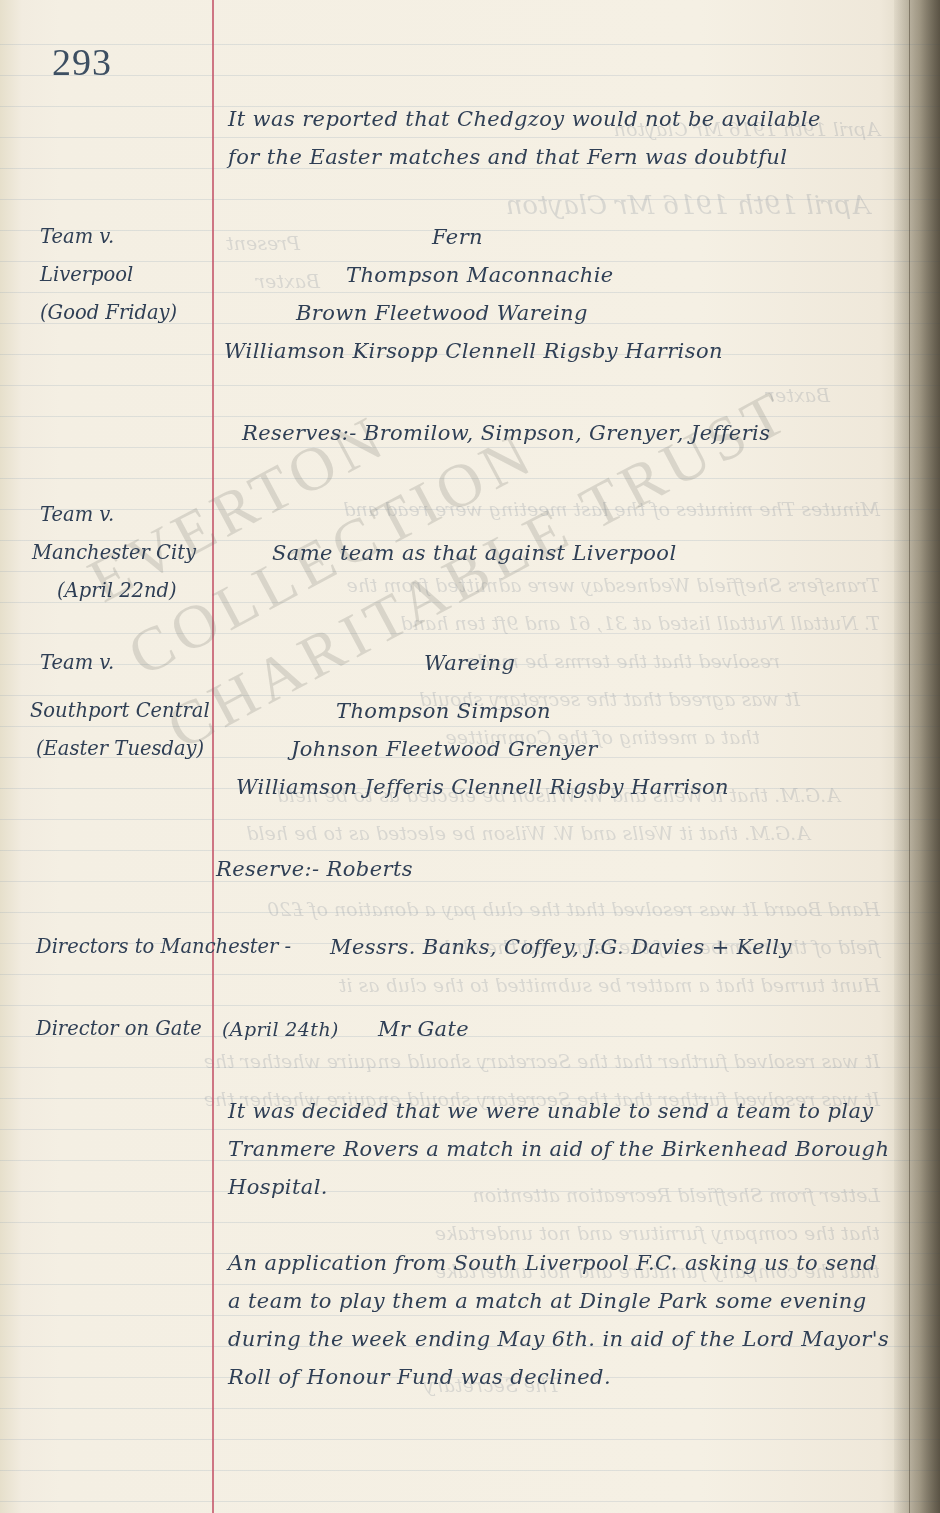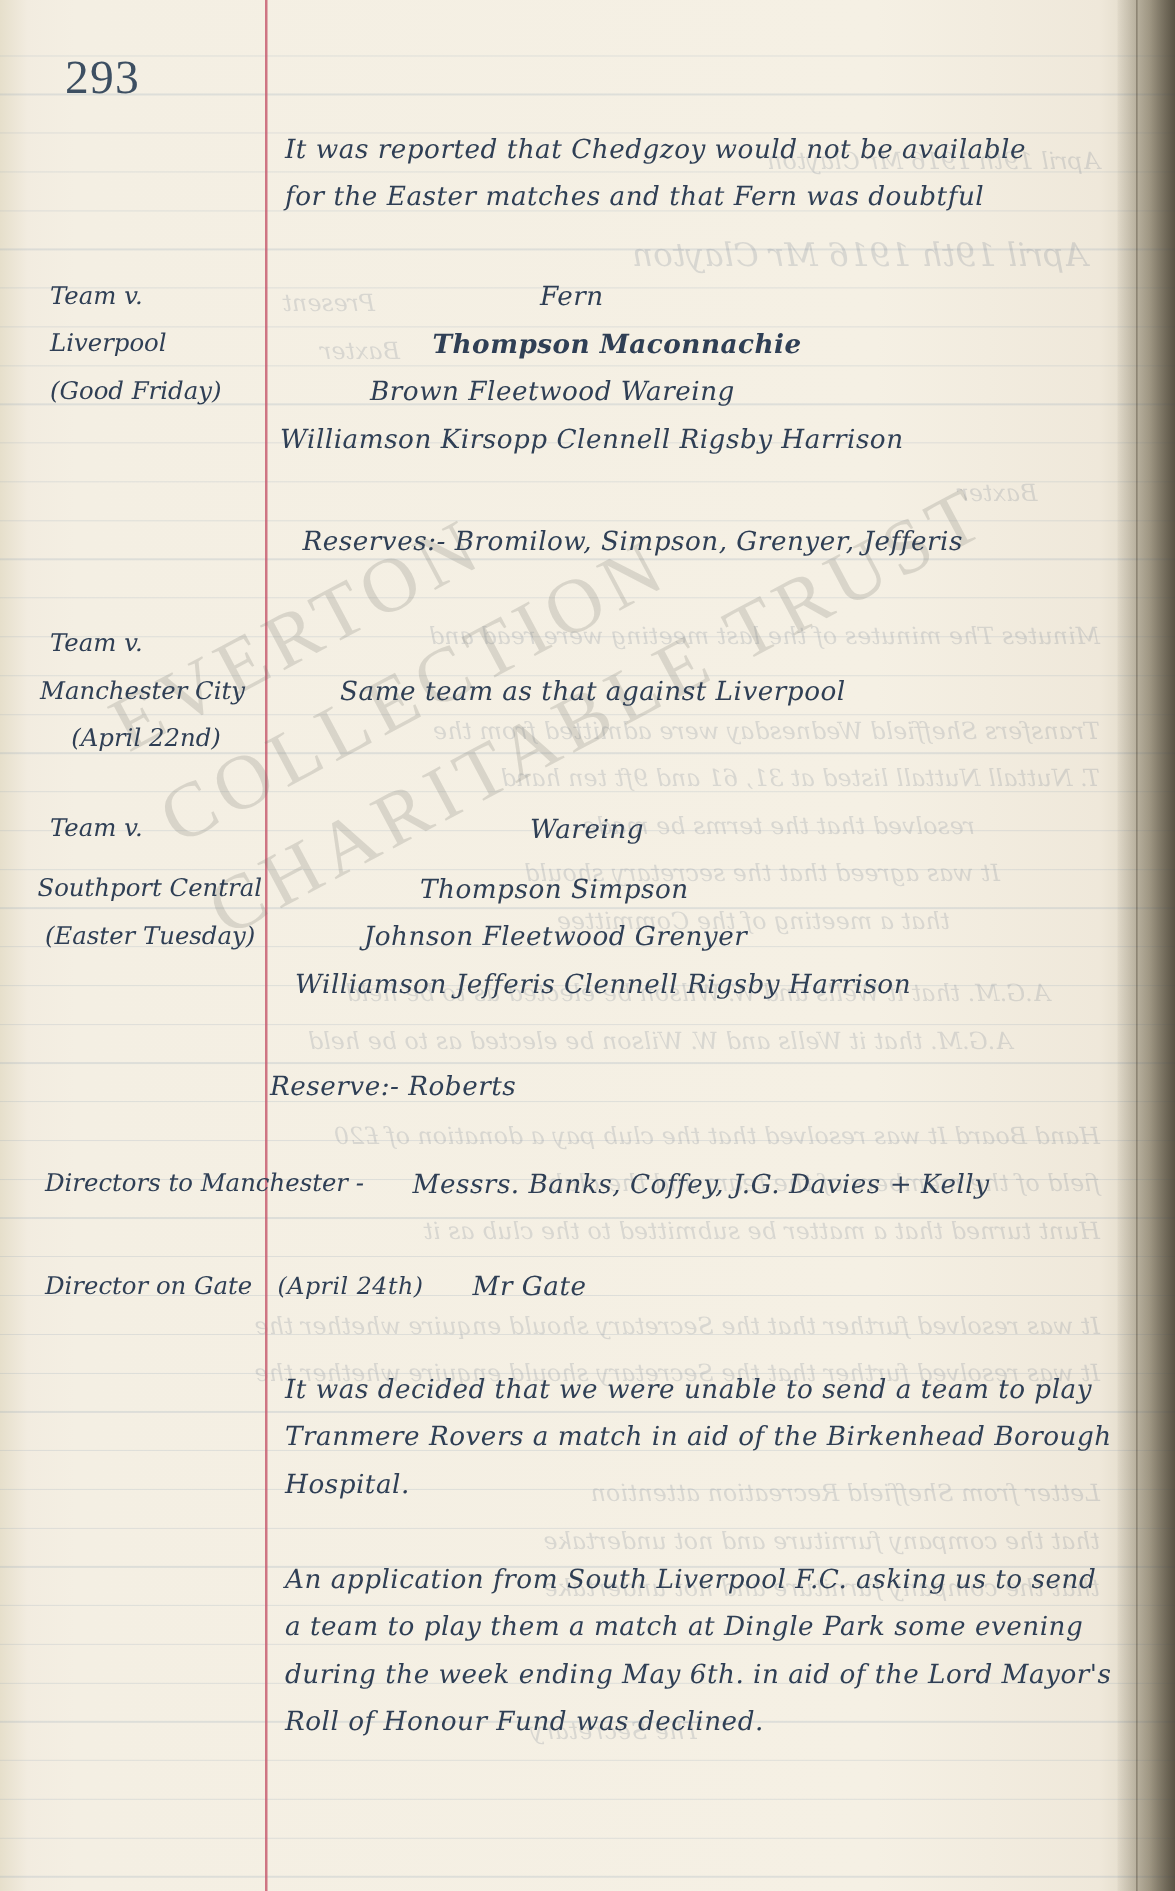--- a/index.html
+++ b/index.html
@@ -166,21 +166,21 @@
 
   <div class="folio">293</div>
 
   <div class="hand body-line" style="top:100px;">It was reported that Chedgzoy would not be available</div>
   <div class="hand body-line" style="top:138px;">for the Easter matches and that Fern was doubtful</div>
 
   <div class="marginlabel" style="left:40px; top:218px;">Team v.</div>
   <div class="marginlabel" style="left:40px; top:256px;">Liverpool</div>
   <div class="marginlabel" style="left:40px; top:294px;">(Good Friday)</div>
   <div class="hand" style="left:432px; top:218px;">Fern</div>
-  <div class="hand" style="left:346px; top:256px;font-weight:bold;">Thompson     Maconnachie</div>
+  <div class="hand" style="left:346px; top:256px;">Thompson     Maconnachie</div>
   <div class="hand" style="left:296px; top:294px;">Brown      Fleetwood      Wareing</div>
   <div class="hand" style="left:224px; top:332px;">Williamson  Kirsopp  Clennell  Rigsby  Harrison</div>
   <div class="hand" style="left:216px; top:414px;margin-left:26px;">Reserves:-  Bromilow,  Simpson,  Grenyer,  Jefferis</div>
 
   <div class="marginlabel" style="left:40px; top:496px;">Team v.</div>
   <div class="marginlabel" style="left:32px; top:534px;">Manchester City</div>
   <div class="marginlabel" style="left:44px; top:572px;margin-left:13px;">(April 22nd)</div>
   <div class="hand" style="left:272px; top:534px;">Same team as that against Liverpool</div>
 
   <div class="marginlabel" style="left:40px; top:644px;">Team v.</div>

